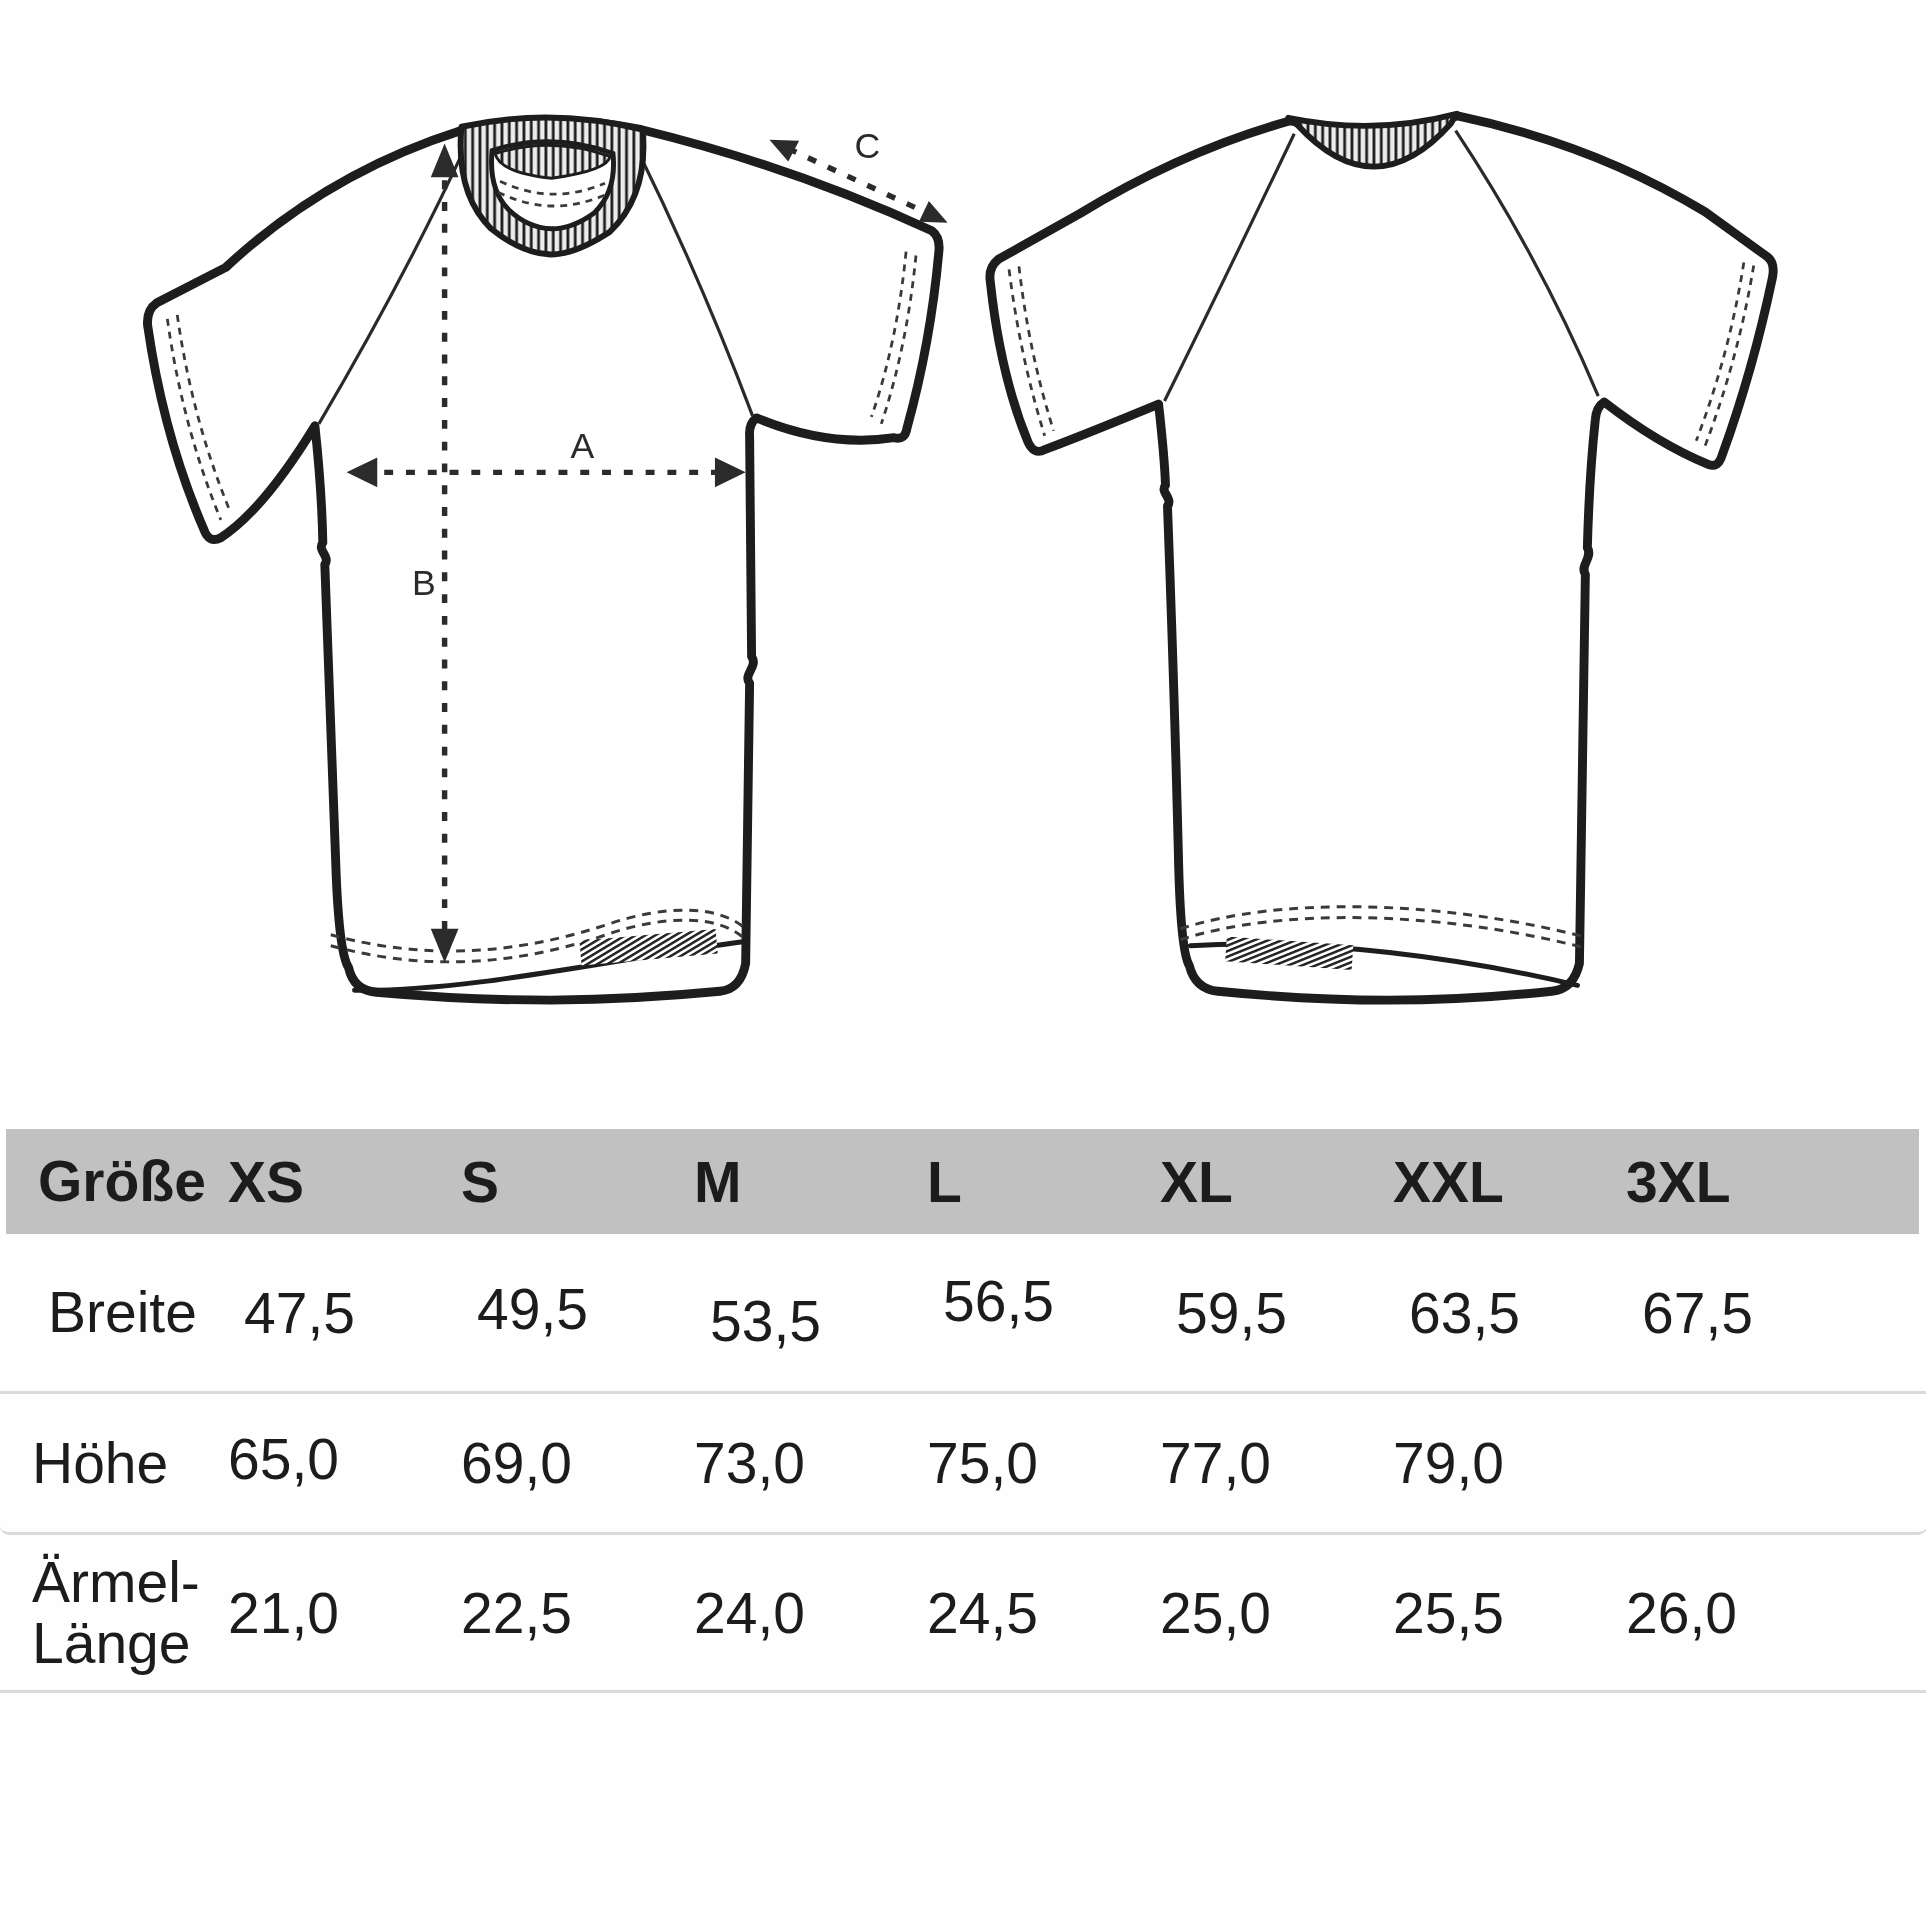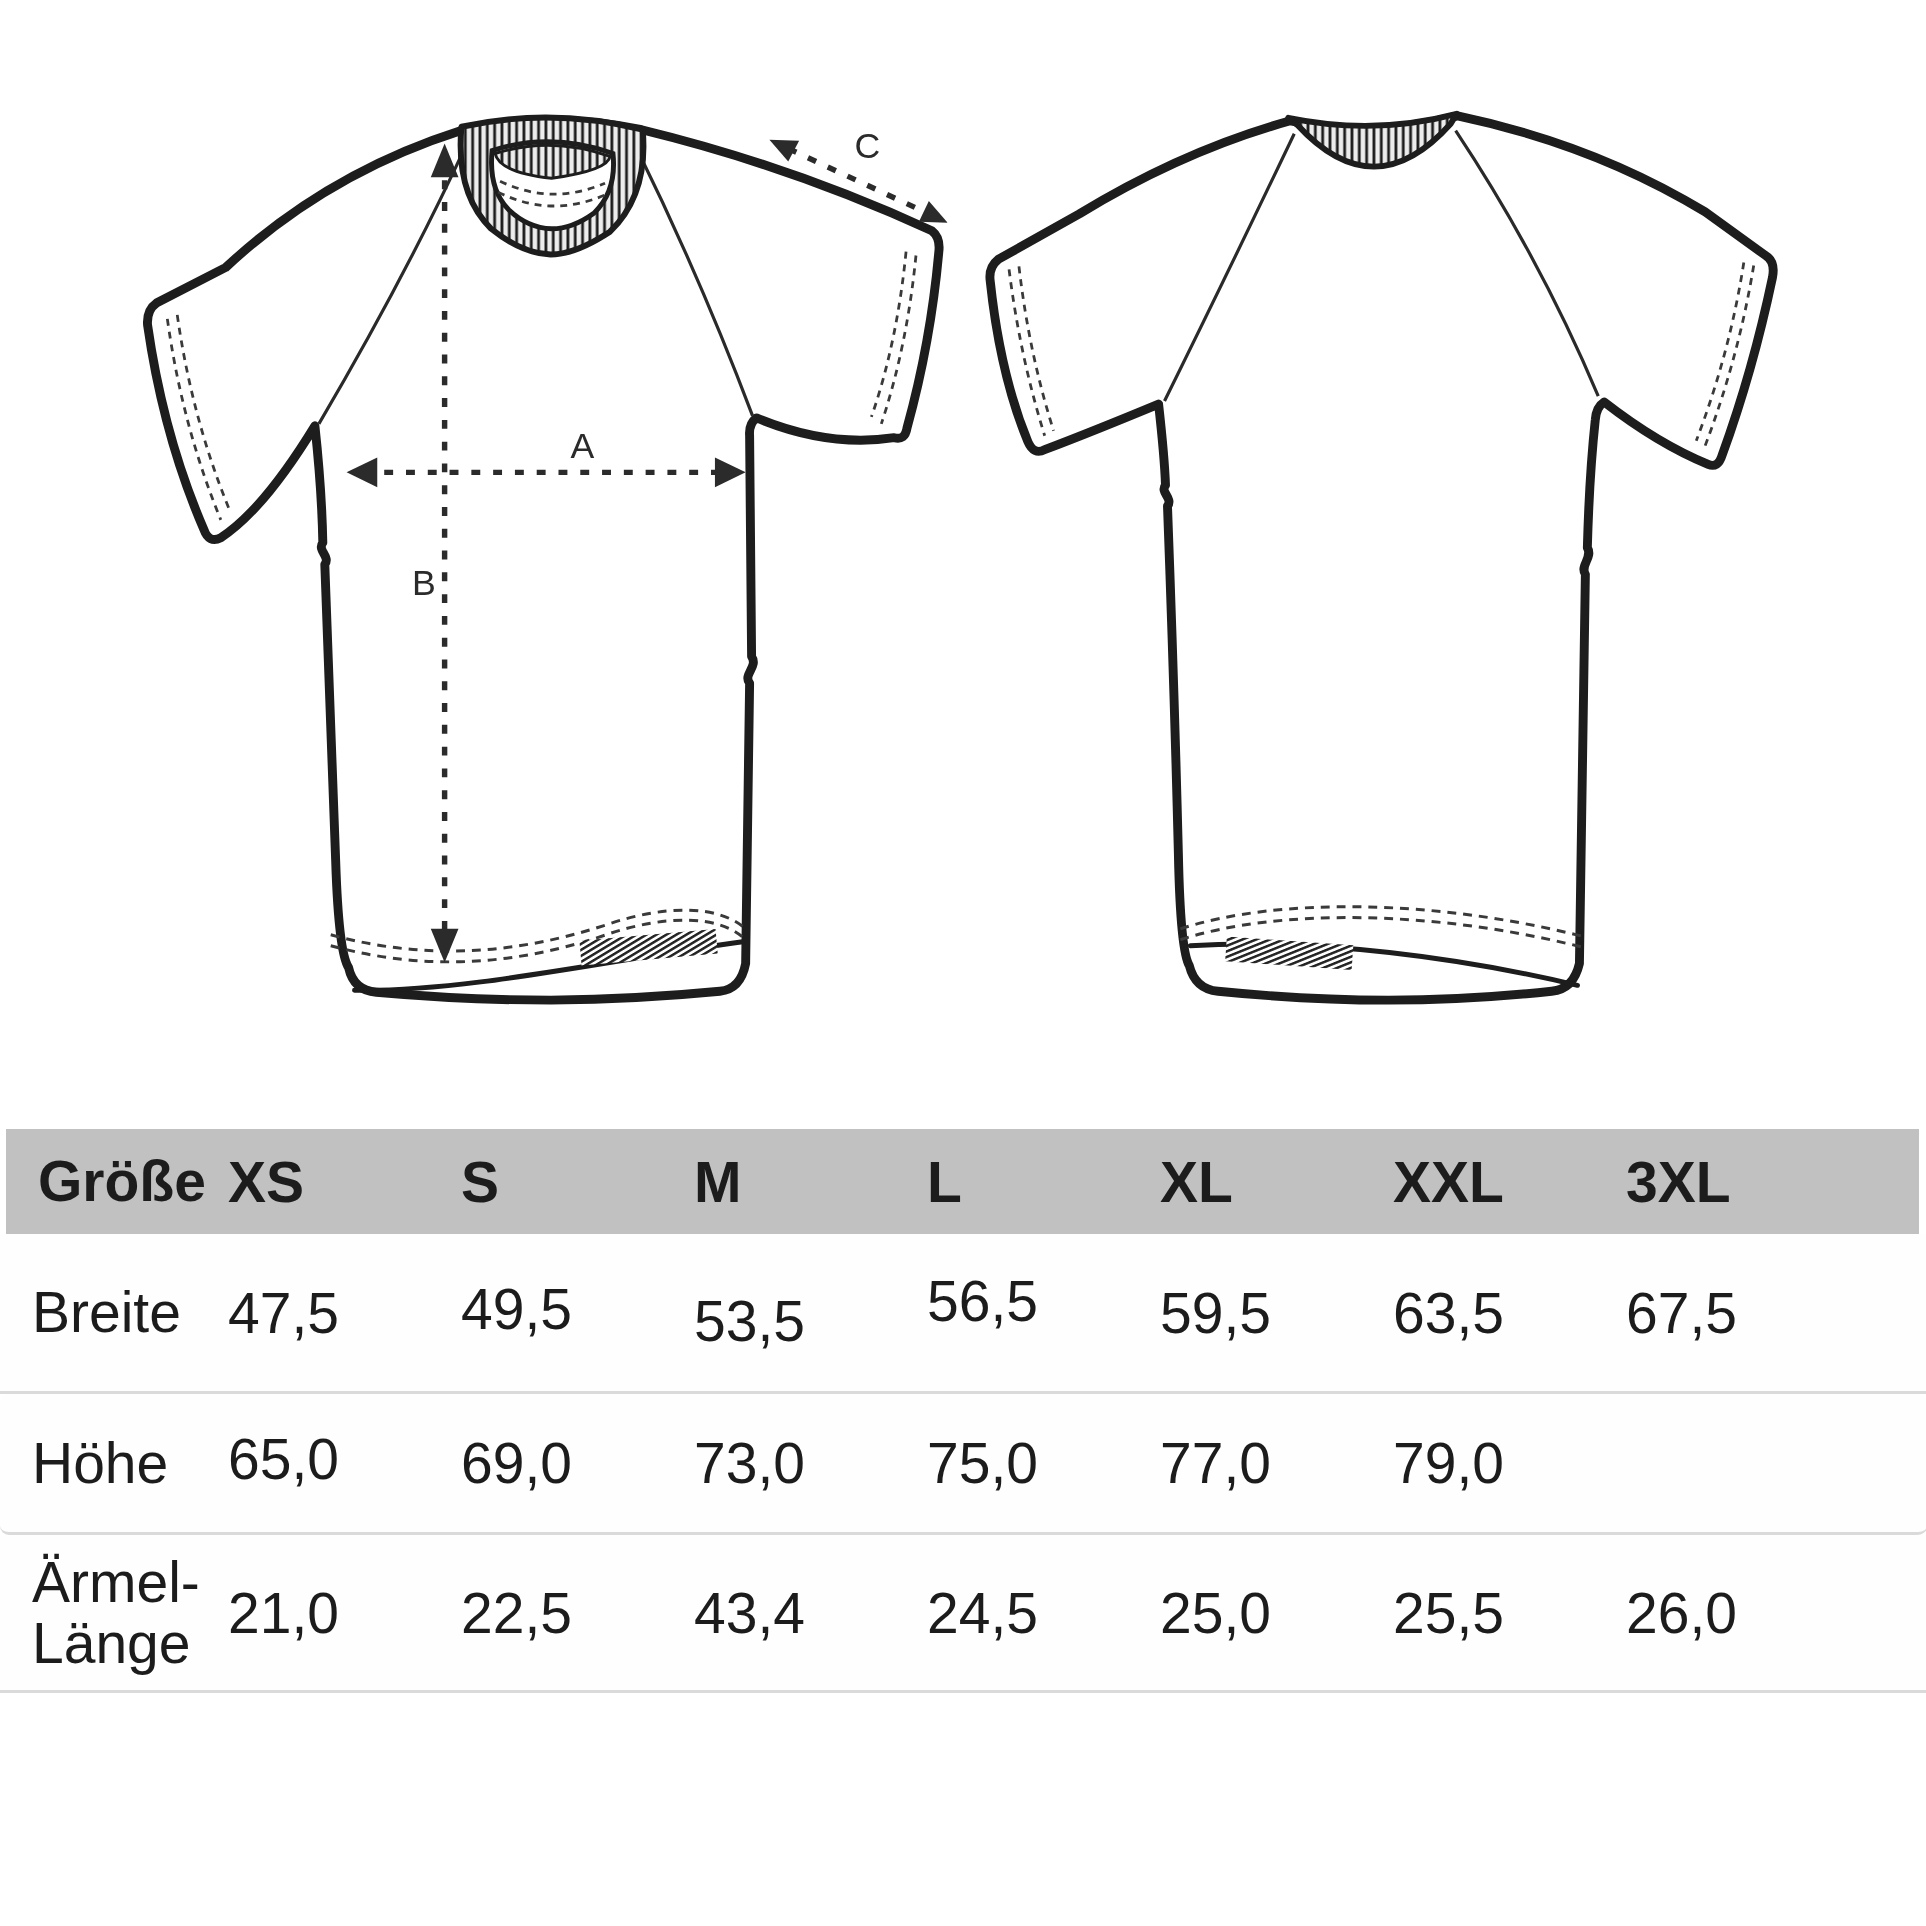--- a/index.html
+++ b/index.html
@@ -7,21 +7,21 @@
         font-family:"Liberation Sans",sans-serif;color:#1c1c1c;}
   .diagram{position:absolute;left:0;top:0;width:1927px;height:1119px;}
 
   
   .size-table{position:absolute;left:0;top:1129px;width:1927px;}
   .t-head{height:105px;margin:0 8px 0 6px;background:#c1c1c1;
           display:grid;grid-template-columns:222px repeat(7,233px);align-items:center;
           font-size:57px;font-weight:bold;}
   .t-row{display:grid;grid-template-columns:228px repeat(7,233px);align-items:center;
          border-bottom:3px solid #dadada;font-size:57px;background:#fefefe;}
-  .row-breite{height:157px;}
+  .row-breite{height:157px;padding-left:16px;}
   .row-hoehe{height:138px;border-radius:9px;}
   .row-aermel{height:155px;}
   .rlabel{padding-left:32px;text-align:left;line-height:61px;}
   .rlabel span{display:block;}
   .cell{text-align:left;}
   
   .row-breite .cell:nth-child(3){transform:translateY(-12px);margin-top:16px;}
   .row-breite .cell:nth-child(4){transform:translateY(-8px);margin-top:32px;}
   .row-breite .cell:nth-child(5){transform:translateY(-12px);}
   .row-hoehe  .cell:nth-child(2){transform:translateY(-4px);}
@@ -217,21 +217,21 @@
       <div class="cell">79,0</div>
     </div>
 
     <div class="t-row row-aermel">
       <div class="rlabel">
         <span>Ärmel-</span>
         <span>Länge</span>
       </div>
       <div class="cell">21,0</div>
       <div class="cell">22,5</div>
-      <div class="cell">43,4</div>
+      <div class="cell">24,0</div>
       <div class="cell">24,5</div>
       <div class="cell">25,0</div>
       <div class="cell">25,5</div>
       <div class="cell">26,0</div>
     </div>
   </div>
 
 </div>
 
 

